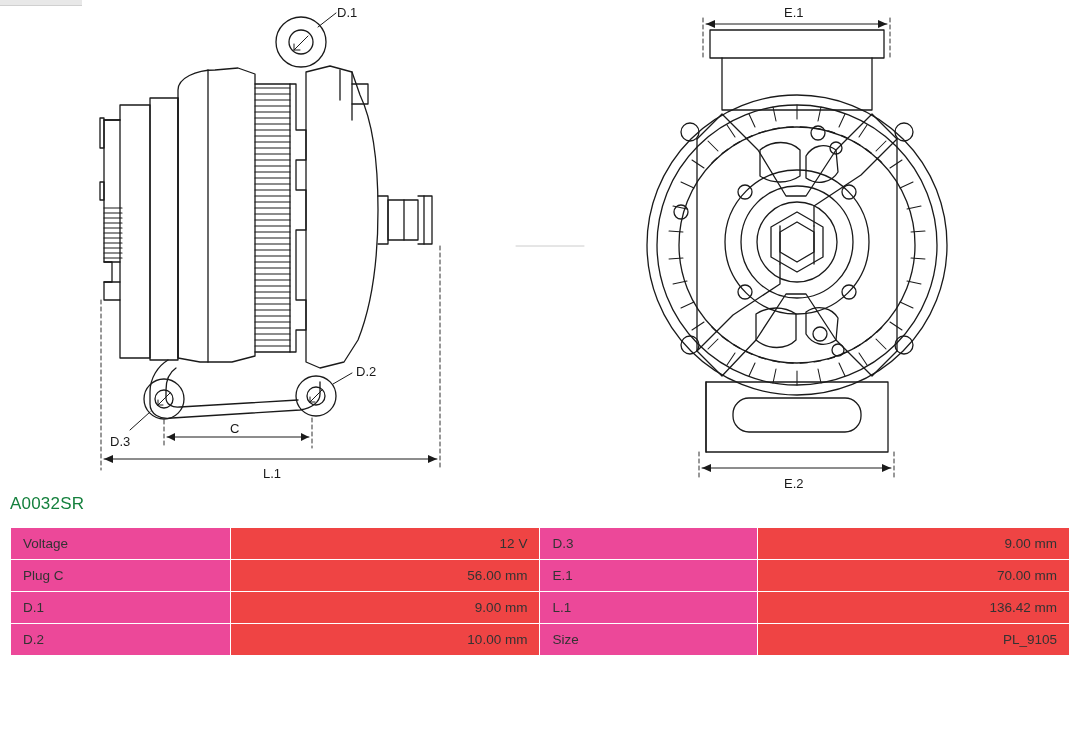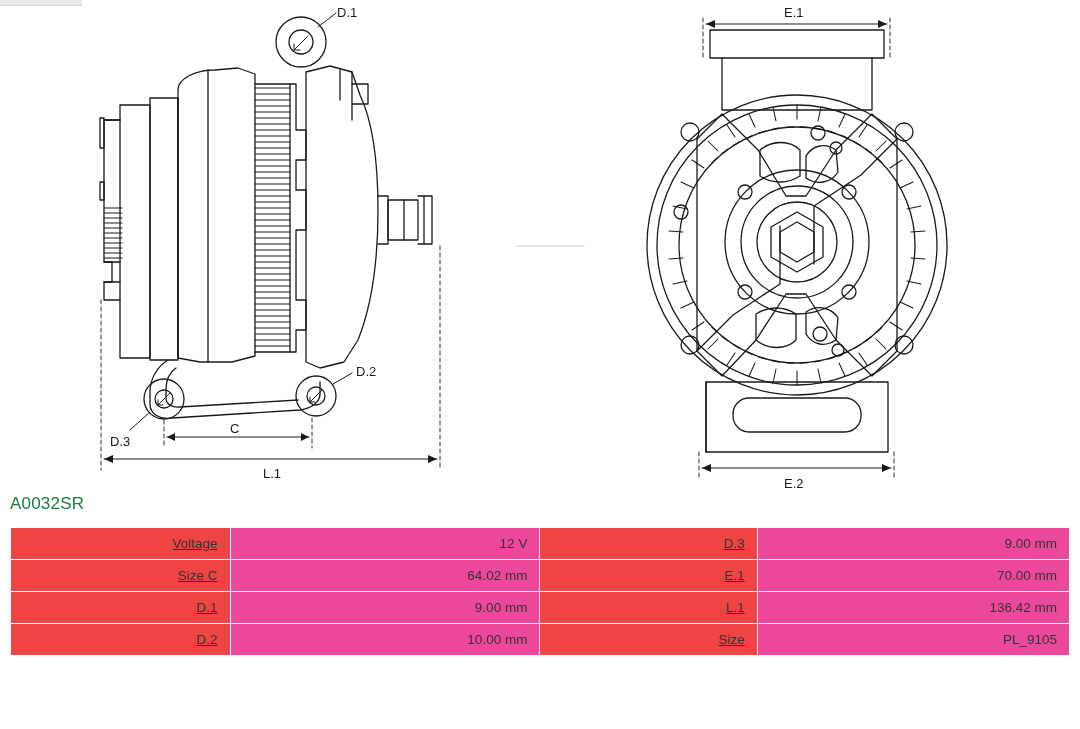--- a/index.html
+++ b/index.html
@@ -41,28 +41,27 @@
     font-size: 13.5px;
     color: #222;
   }
   .spec-table td {
     border: 1px solid #ffffff;
     height: 32px;
     padding: 0 12px;
     vertical-align: middle;
   }
   .spec-table td.label {
-    background: #ef4444;
-    text-align: right;
+    background: #ec4899;
+    text-align: left;
     width: 240px;
     color: #333;
-    text-decoration: underline;
   }
   .spec-table td.value {
-    background: #ec4899;
+    background: #ef4444;
     text-align: right;
     width: 344px;
     color: #333;
   }
   .topbar {
     position: absolute;
     left: 0; top: 0;
     width: 82px; height: 6px;
     background: #e8e8e8;
     border-bottom: 1px solid #d0d0d0;
@@ -328,22 +327,22 @@
 
   <table class="spec-table">
     <tbody>
       <tr>
         <td class="label">Voltage</td>
         <td class="value">12 V</td>
         <td class="label">D.3</td>
         <td class="value">9.00 mm</td>
       </tr>
       <tr>
-        <td class="label">Size C</td>
-        <td class="value">64.02 mm</td>
+        <td class="label">Plug C</td>
+        <td class="value">56.00 mm</td>
         <td class="label">E.1</td>
         <td class="value">70.00 mm</td>
       </tr>
       <tr>
         <td class="label">D.1</td>
         <td class="value">9.00 mm</td>
         <td class="label">L.1</td>
         <td class="value">136.42 mm</td>
       </tr>
       <tr>

